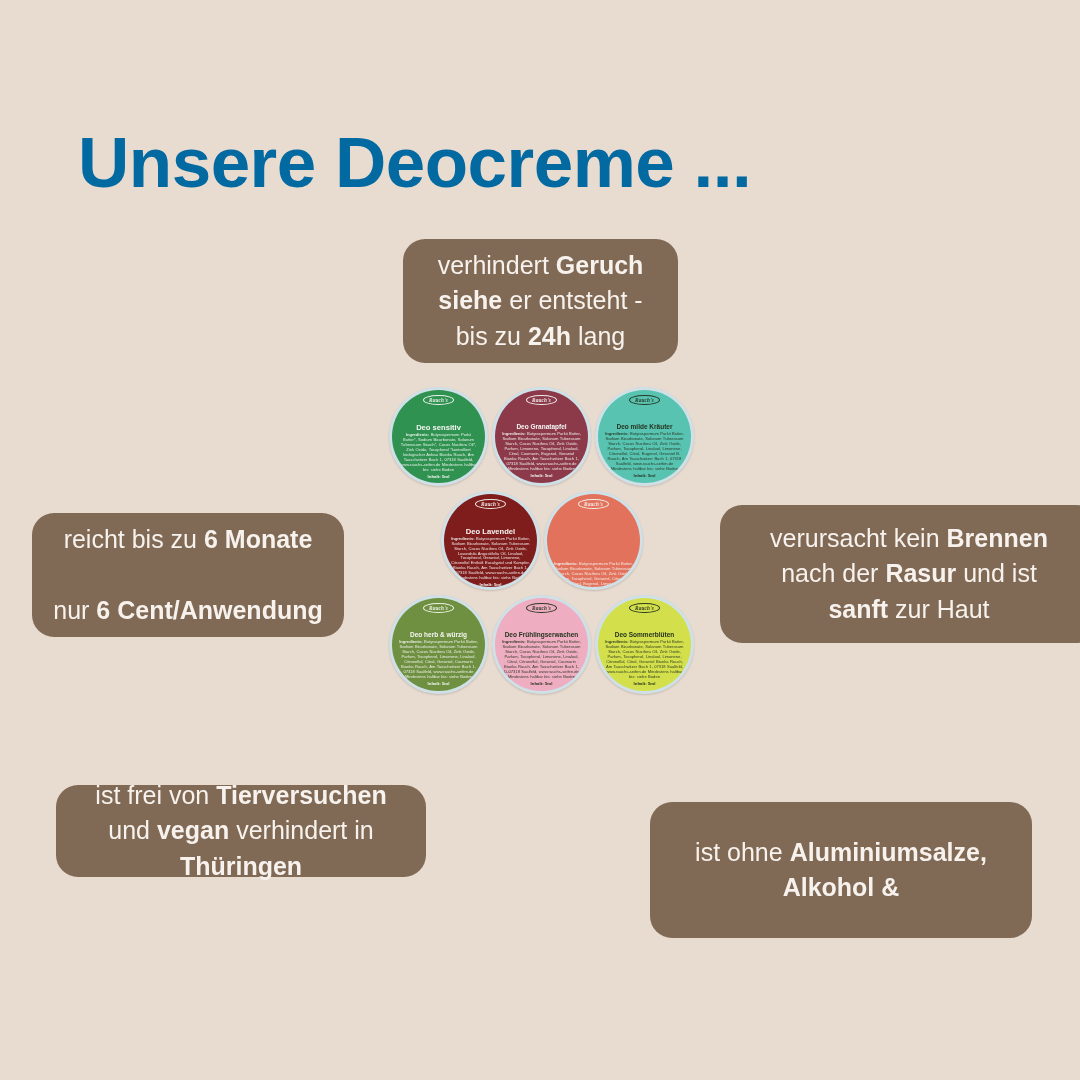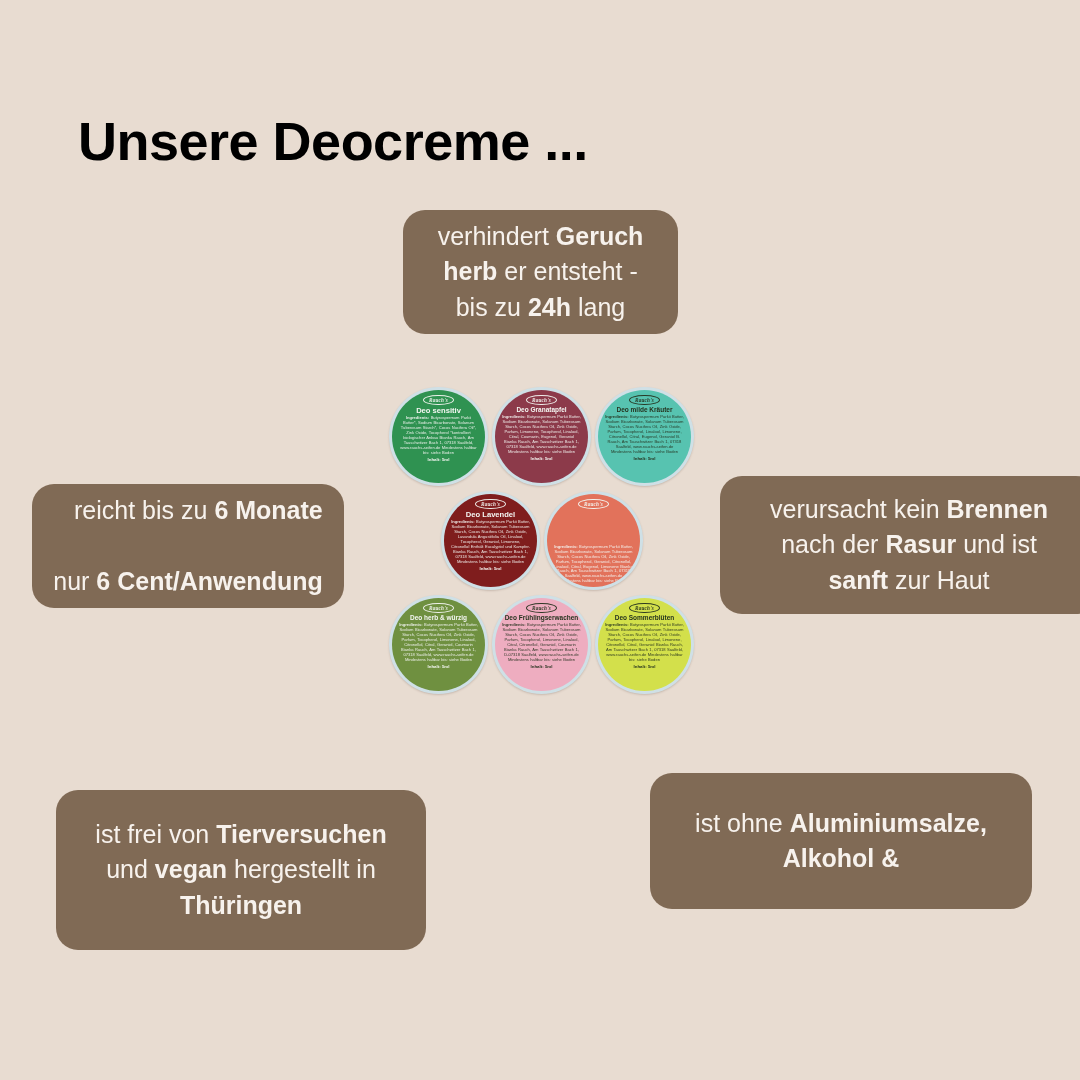--- a/index.html
+++ b/index.html
@@ -13,51 +13,52 @@
     font-family: "Liberation Sans", sans-serif;
     overflow: hidden;
     position: relative;
   }
 
   
   #page-title {
     position: absolute;
     left: 78px;
     top: 74px;
-    font-size: 54px;
-    font-weight: bold;
-    color: #000000;
+    font-size: 71px;
+    font-weight: bold;
+    color: #0369a1;
     letter-spacing: -0.5px;
     white-space: nowrap;
     text-align: right;
   }
 
   
   .bubble {
     position: absolute;
     background: #806a55;
     border-radius: 22px;
     color: #f7f2ed;
     display: flex;
     align-items: center;
     justify-content: center;
     text-align: center;
     box-sizing: border-box;
+    margin-top: 29px;
   }
   .bubble .txt {
     font-size: 25px;
     line-height: 1.42;
     padding: 0 14px;
   }
   .bubble b { font-weight: bold; }
 
   #bubble-odor   { left: 403px; top: 210px; width: 275px; height: 124px; }
-  #bubble-lasts  { left: 32px;  top: 484px; width: 312px; height: 124px; text-align: right; }
+  #bubble-lasts  { left: 32px;  top: 484px; width: 312px; height: 124px; }
   #bubble-gentle { left: 720px; top: 476px; width: 378px; height: 138px; }
-  #bubble-vegan  { left: 56px;  top: 790px; width: 370px; height: 160px; }
+  #bubble-vegan  { left: 56px;  top: 756px; width: 370px; height: 92px; }
   #bubble-free   { left: 650px; top: 773px; width: 382px; height: 136px; }
 
   
   #tin-cluster {
     position: absolute;
     left: 389px;
     top: 387px;
     width: 306px;
     height: 308px;
   }
@@ -91,21 +92,21 @@
     padding: 1.6px 5px;
     font-family: "Liberation Serif", serif;
     font-style: italic;
     font-weight: bold;
     letter-spacing: .2px;
     opacity: .95;
   }
   .tin-name {
     font-size: 7.6px;
     font-weight: bold;
-    margin-top: 2px;
+    margin-top: 19px;
     text-align: left;
     line-height: 1;
     max-width: 92%;
     white-space: nowrap;
     overflow: hidden;
   }
   .tin-name.narrow { font-size: 6.5px; }
   .ingredients {
     font-size: 4.1px;
     line-height: 1.2;
@@ -125,33 +126,33 @@
   
   .tin-face.light { color: #f4f6f2; }
   .tin-face.dark  { color: #26331f; }
 </style>
 </head>
 <body>
 
 <h1 id="page-title">Unsere Deocreme ...</h1>
 
 <div class="bubble" id="bubble-odor">
-  <div class="txt"><span>verhindert </span><b>Geruch</b><br><b>herb</b><span> er entsteht -</span><br><span>bis zu </span><b>24h</b><span> lang</span></div>
+  <div class="txt"><span>verhindert </span><b>Geruch</b><br><b>siehe</b><span> er entsteht -</span><br><span>bis zu </span><b>24h</b><span> lang</span></div>
 </div>
 
 <div class="bubble" id="bubble-lasts">
   <div class="txt"><span>reicht bis zu </span><b>6 Monate</b><br><br><span>nur </span><b>6 Cent/Anwendung</b></div>
 </div>
 
 <div class="bubble" id="bubble-gentle">
   <div class="txt"><span>verursacht kein </span><b>Brennen</b><br><span>nach der </span><b>Rasur</b><span> und ist</span><br><b>sanft</b><span> zur Haut</span></div>
 </div>
 
 <div class="bubble" id="bubble-vegan">
-  <div class="txt"><span>ist frei von </span><b>Tierversuchen</b><br><span>und </span><b>vegan</b><span> hergestellt in</span><br><b>Thüringen</b></div>
+  <div class="txt"><span>ist frei von </span><b>Tierversuchen</b><br><span>und </span><b>vegan</b><span> verhindert in</span><br><b>Thüringen</b></div>
 </div>
 
 <div class="bubble" id="bubble-free">
   <div class="txt"><span>ist ohne </span><b>Aluminiumsalze,</b><br><b>Alkohol &amp;</b><br></div>
 </div>
 
 <div id="tin-cluster">
     <div class="tin" style="left: 0px; top: 0px;">
       <div class="tin-face light" style="background: rgb(47, 146, 81);">
         <div class="brand">Rauch's</div>

